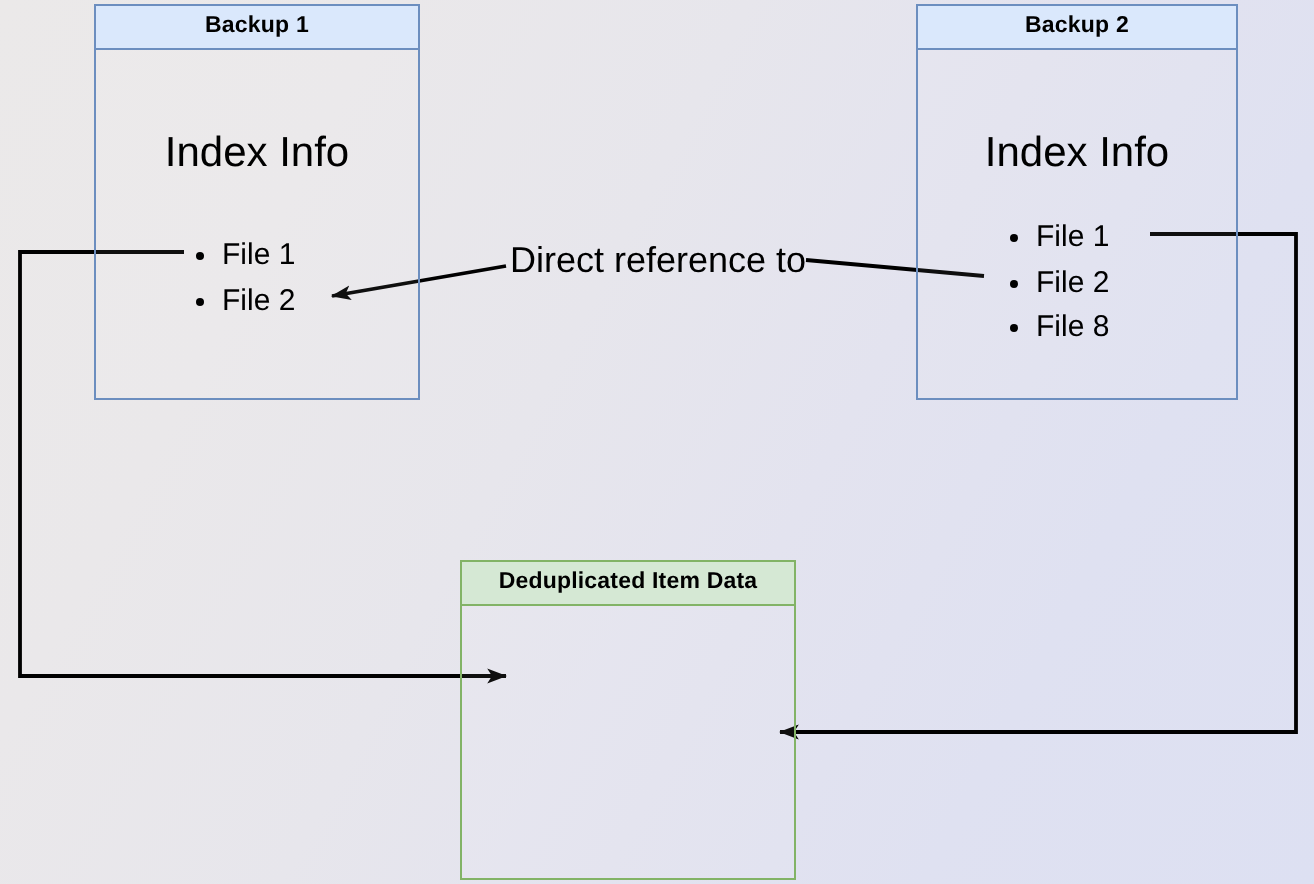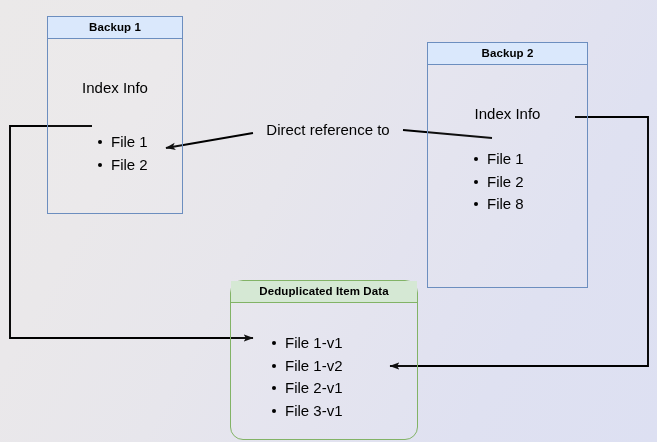--- a/index.html
+++ b/index.html
@@ -69,21 +69,21 @@
     background: #d5e8d4;
     border-bottom-color: #82b366;
   }
 
   
   .index-info {
     position: absolute;
     left: 0;
     right: 0;
     text-align: center;
-    font-size: 15px;
+    font-size: 21px;
     color: #000;
     white-space: nowrap;
   }
 
   
   .file-list {
     position: absolute;
     margin: 0;
     padding: 0;
     list-style: none;
@@ -104,21 +104,21 @@
     width: 4px;
     height: 4px;
     border-radius: 50%;
     background: #000;
   }
 
   
   .edge-label {
     position: absolute;
     text-align: center;
-    font-size: 15px;
+    font-size: 18px;
     line-height: 16px;
     color: #000;
     white-space: nowrap;
   }
 </style>
 </head>
 <body>
 
 <div id="canvas">
 
@@ -131,52 +131,44 @@
 
     <path d="M92,126 L10,126 L10,338 L253,338" fill="none" stroke="#000" stroke-width="1.9" marker-end="url(#arrow)"></path>
 
     <path d="M575,117 L648,117 L648,366 L390,366" fill="none" stroke="#000" stroke-width="1.9" marker-end="url(#arrow)"></path>
 
     <path d="M492,138 L403,130" fill="none" stroke="#000" stroke-width="1.9"></path>
 
     <path d="M253,133 L166,148" fill="none" stroke="#000" stroke-width="1.9" marker-end="url(#arrow)"></path>
   </svg>
 
-  <div class="node" style="left:47px; top:16px; width:136px; height:198px;">
+  <div class="node" style="left:47px; top:2px; width:163px; height:198px;">
     <div class="node-header">Backup 1</div>
     <div class="node-body">
       <div class="index-info" style="top:40px;">Index Info</div>
       <ul class="file-list" style="left:49px; top:92px;">
         <li>File 1</li>
         <li>File 2</li>
       </ul>
     </div>
   </div>
 
-  <div class="node" style="left:427px; top:2px; width:161px; height:246px;margin-top:40px;">
+  <div class="node" style="left:458px; top:2px; width:161px; height:198px;">
     <div class="node-header">Backup 2</div>
     <div class="node-body">
       <div class="index-info" style="top:40px;">Index Info</div>
       <ul class="file-list" style="left:45px; top:83px;">
         <li>File 1</li>
         <li>File 2</li>
         <li>File 8</li>
       </ul>
     </div>
   </div>
 
-  <div class="node green" style="left:230px; top:280px; width:188px; height:160px;border-radius:13px;">
+  <div class="node green" style="left:230px; top:280px; width:168px; height:160px;">
     <div class="node-header">Deduplicated Item Data</div>
-    <div class="node-body">
-      <ul class="file-list" style="left:40px; top:29px;">
-        <li>File 1-v1</li>
-        <li>File 1-v2</li>
-        <li>File 2-v1</li>
-        <li>File 3-v1</li>
-      </ul>
-    </div>
   </div>
 
   <div class="edge-label" style="left:255px; top:122px; width:146px;">
     <div>Direct reference to</div>
   </div>
 
 </div>
 
 </body></html>

